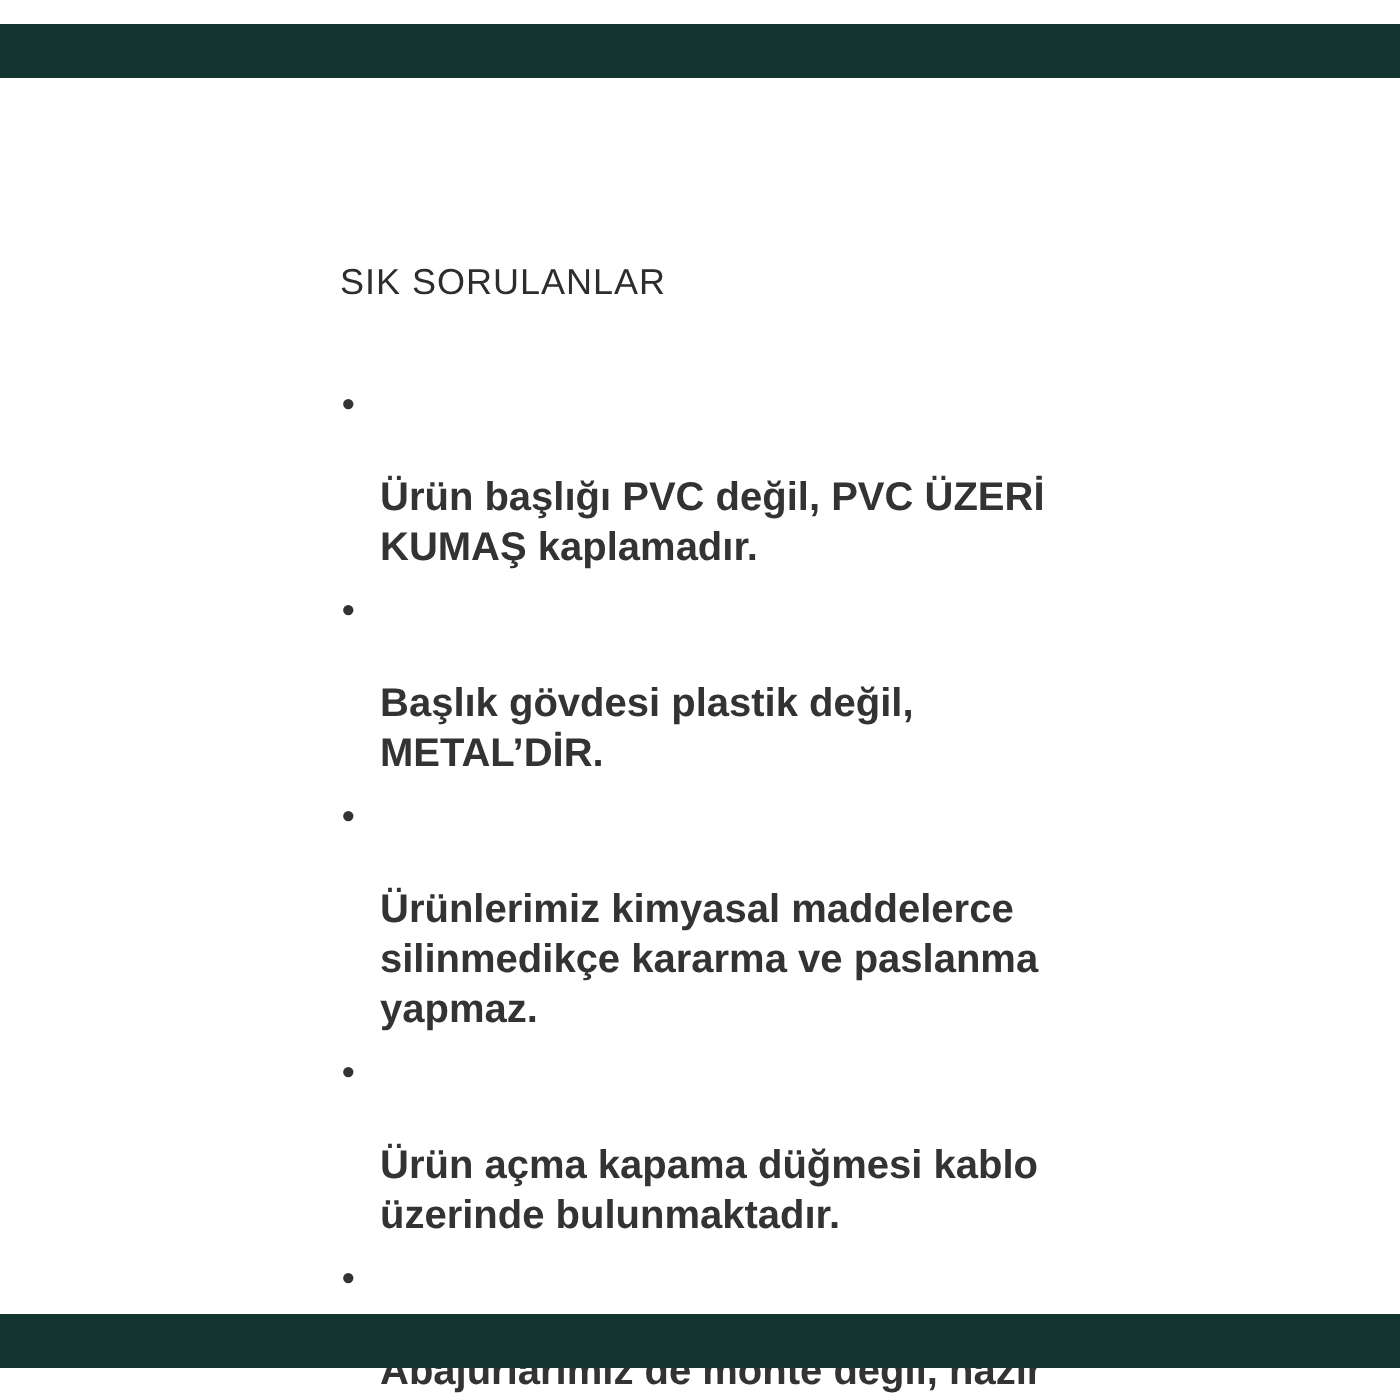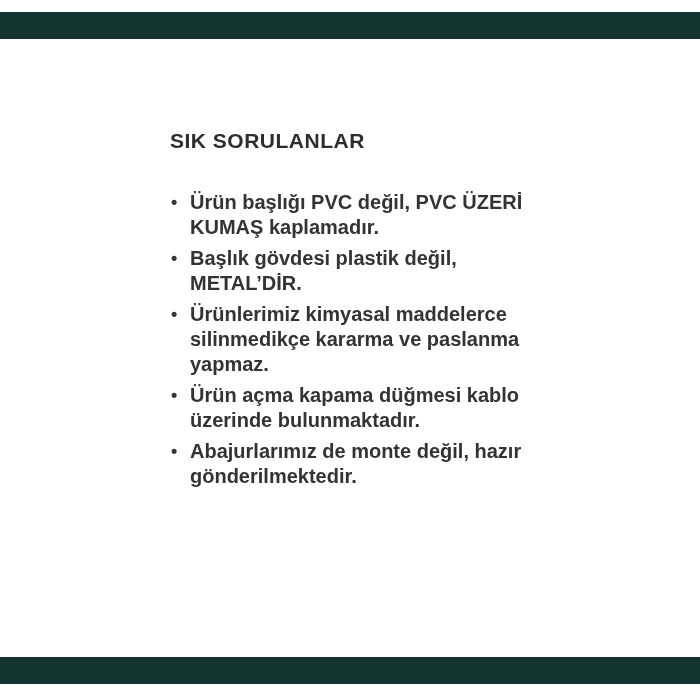--- a/index.html
+++ b/index.html
@@ -35,23 +35,23 @@
   .bar-bottom { top: 657px; }
   .content {
     position: absolute;
     left: 168px;
     top: 129px;
     width: 420px;
     color: var(--text-color);
   }
   .title {
     margin: 0 0 37px 2px;
-    font-size: 21px;
+    font-size: 18px;
     line-height: 24px;
-    font-weight: 700;
+    font-weight: 400;
     letter-spacing: 0.5px;
     color: var(--title-color);
   }
   ul.faq-list {
     list-style: none;
     margin: 0;
     padding: 0;
   }
   ul.faq-list li {
     display: flex;
@@ -63,20 +63,21 @@
   }
   ul.faq-list .dot {
     flex: 0 0 22px;
     width: 22px;
     font-size: 18px;
     line-height: 25px;
     padding-left: 3px;
   }
   ul.faq-list .txt {
     flex: 1 1 auto;
+    margin-top: 47px;
   }
 </style>
 </head>
 <body>
 
 <div class="canvas">
   <div class="bar bar-top"></div>
 
   <div class="content">
     <h1 class="title">SIK SORULANLAR</h1>

